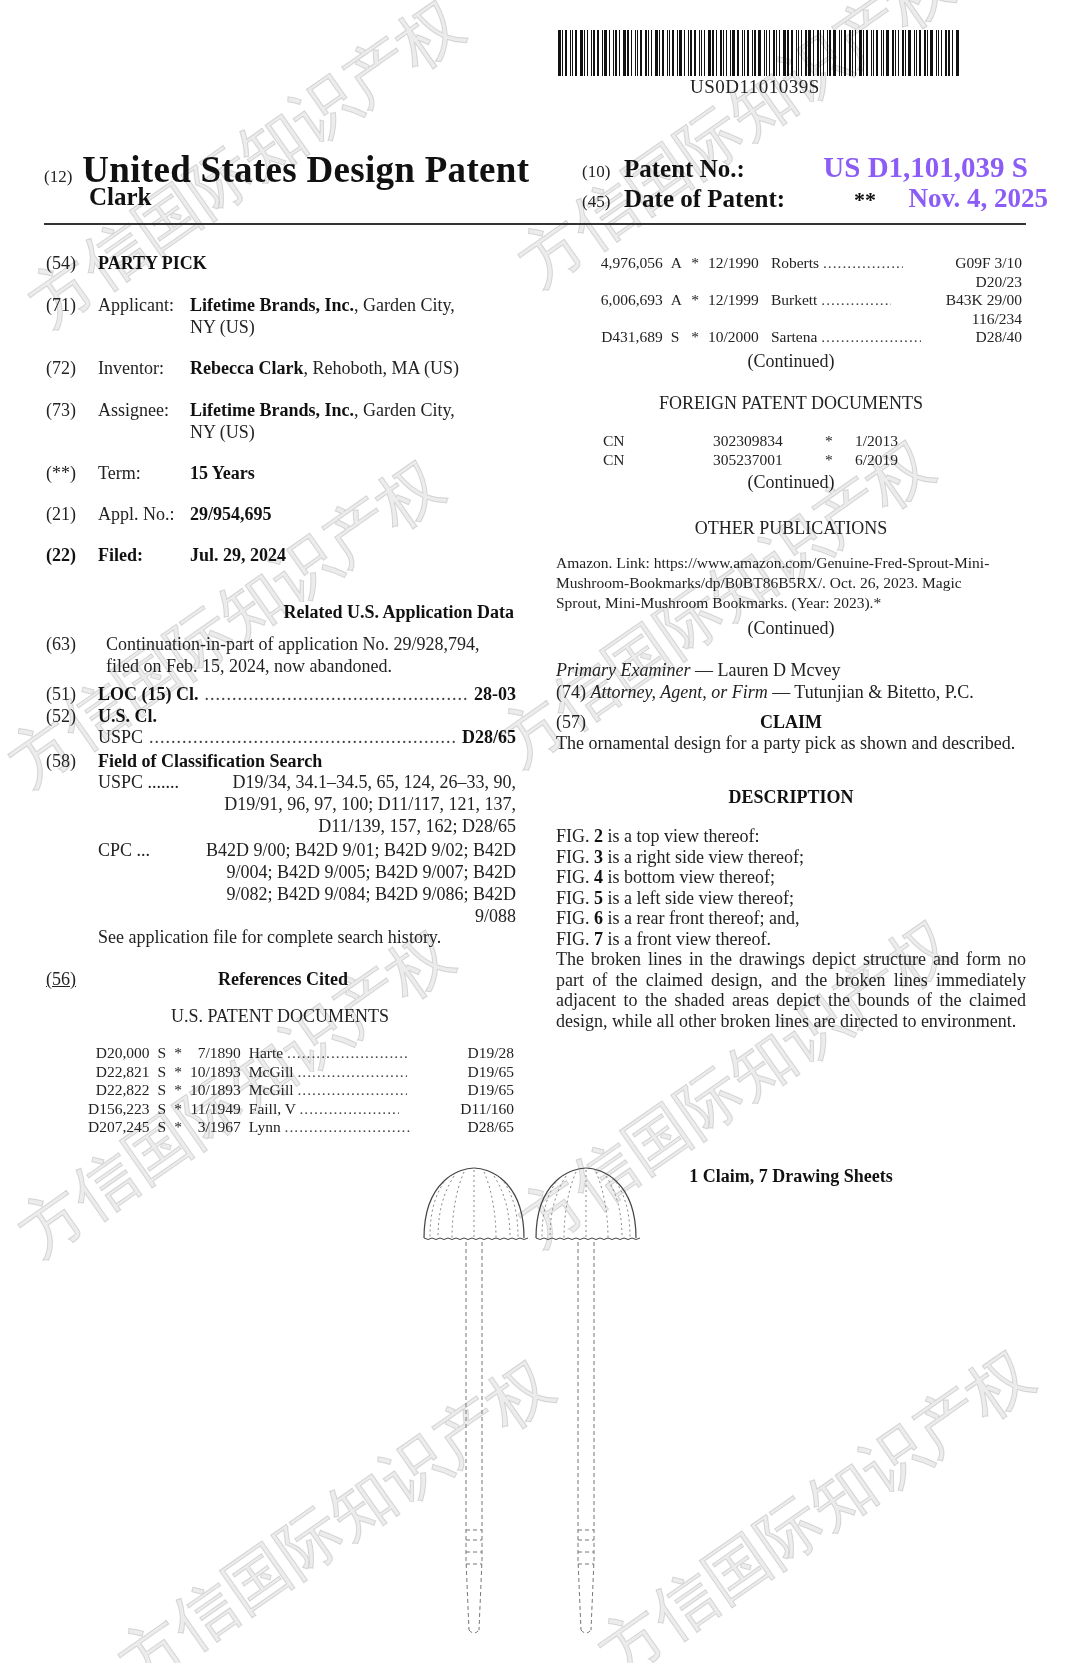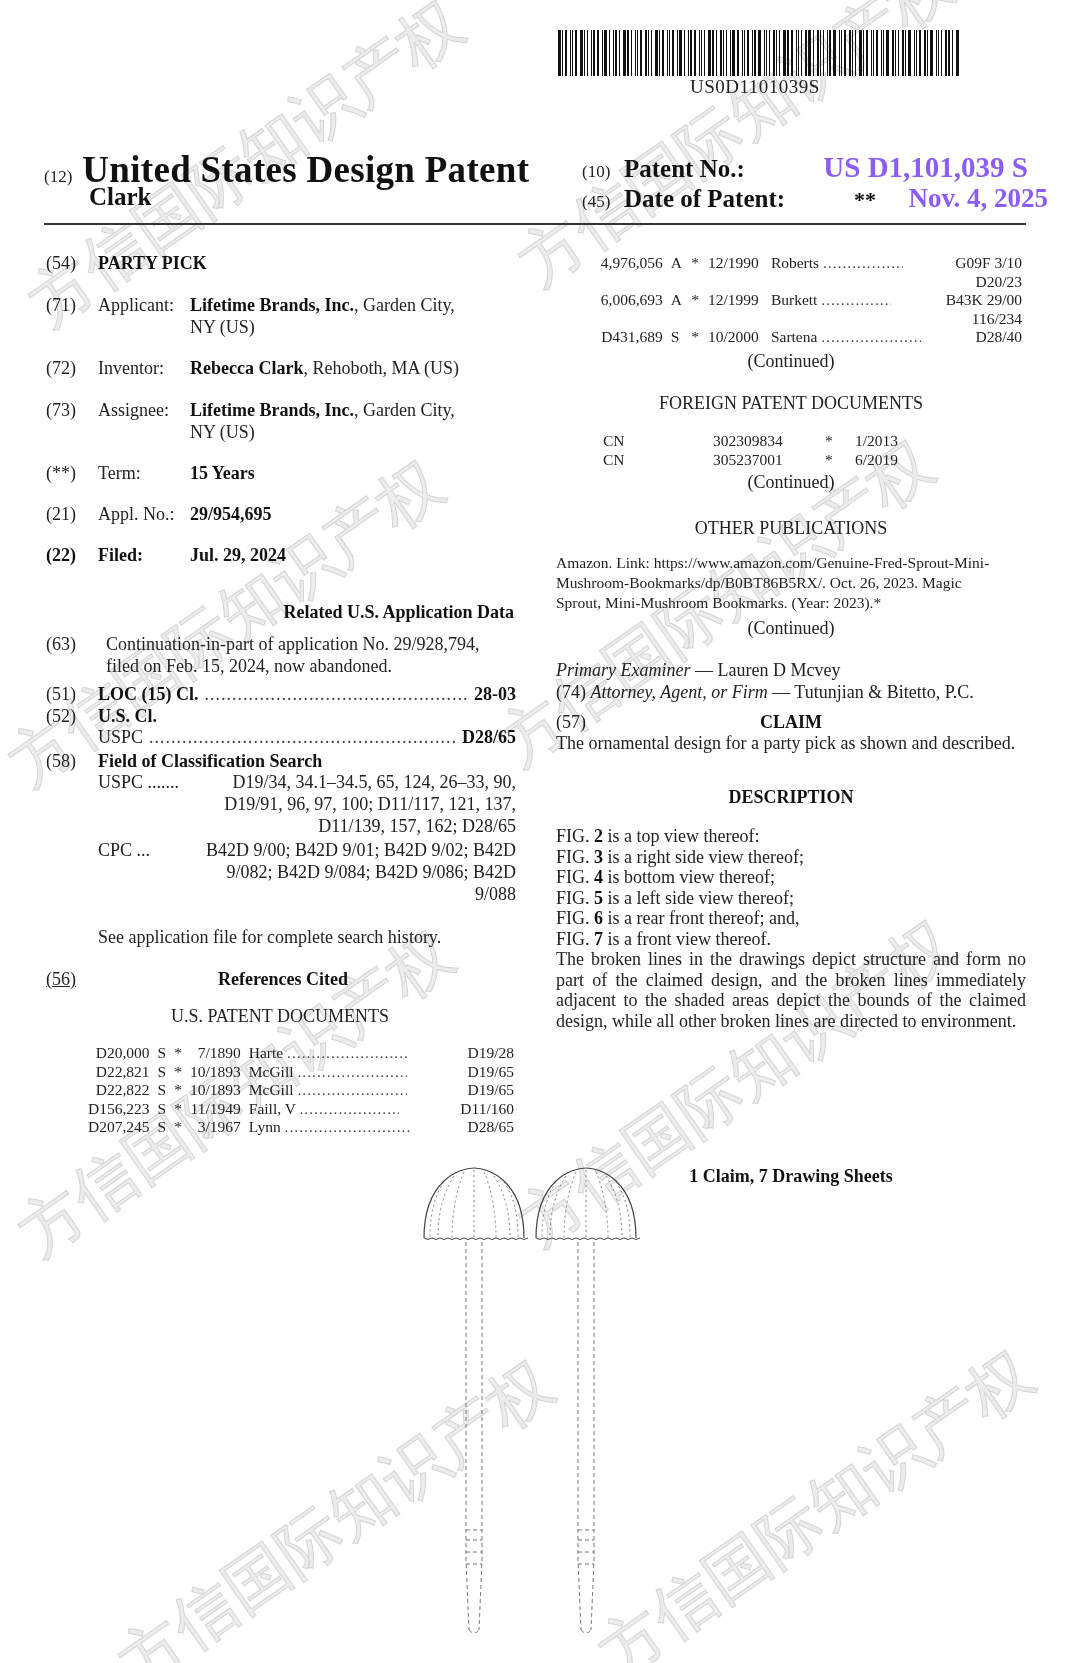--- a/index.html
+++ b/index.html
@@ -246,20 +246,21 @@
 <div class="abs txt b" style="left:98px; top:750px;">Field of Classification Search</div>
 <div class="abs txt" style="left:98px; top:771px;"><span>USPC</span> .......</div>
 <div class="abs txt right" style="left:150px; top:771px; width:366px;">
   <div>D19/34, 34.1–34.5, 65, 124, 26–33, 90,</div>
   <div>D19/91, 96, 97, 100; D11/117, 121, 137,</div>
   <div>D11/139, 157, 162; D28/65</div>
 </div>
 <div class="abs txt" style="left:98px; top:839px;"><span>CPC</span> ...</div>
 <div class="abs txt right" style="left:150px; top:839px; width:366px;">
   <div>B42D 9/00; B42D 9/01; B42D 9/02; B42D</div>
+  <div>9/004; B42D 9/005; B42D 9/007; B42D</div>
   <div>9/082; B42D 9/084; B42D 9/086; B42D</div>
   <div>9/088</div>
 </div>
 <div class="abs txt" style="left:98px; top:926px;">See application file for complete search history.</div>
 
 <div class="abs txt" style="left:46px; top:968px;text-decoration:underline;">(56)</div>
 <div class="abs txt b center" style="left:98px; top:968px; width:370px;">References Cited</div>
 <div class="abs txt center" style="left:90px; top:1005px; width:380px;">U.S. PATENT DOCUMENTS</div>
 
 <table class="abs refs" style="left:84px; top:1044px; width:434px;">

